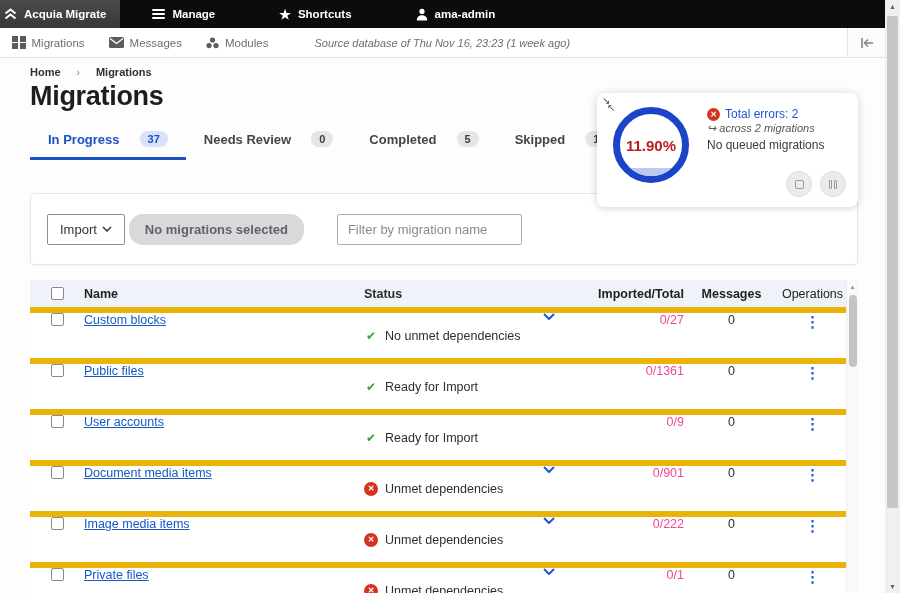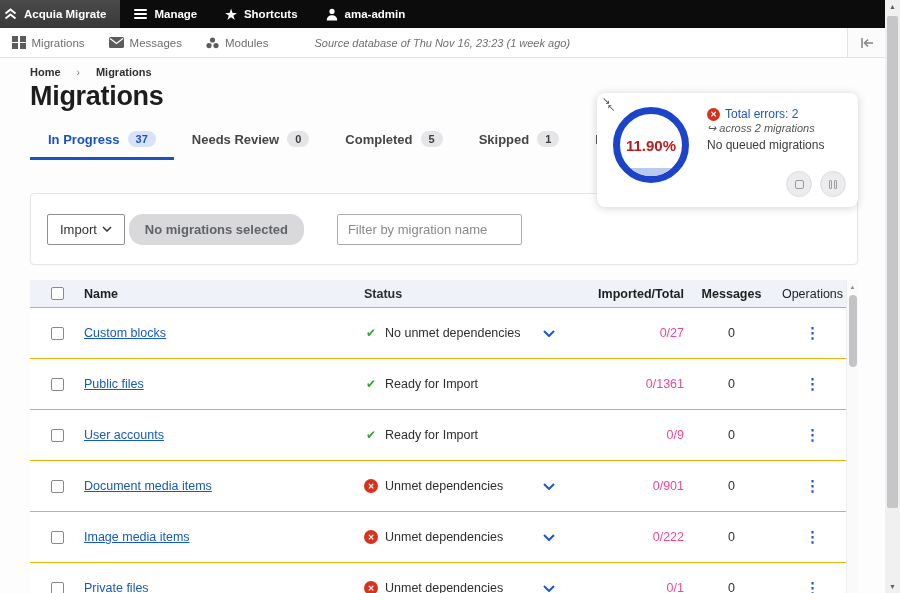--- a/index.html
+++ b/index.html
@@ -4,21 +4,21 @@
 <style>
   * { margin:0; padding:0; box-sizing:border-box; }
   html,body { width:900px; height:593px; overflow:hidden; background:#fdfdfe;
     font-family:"Liberation Sans", sans-serif; }
 
   
   .admin-bar { position:absolute; top:0; left:0; width:885px; height:28px;
     background:#0c0c0c; display:flex; align-items:stretch; color:#fff; z-index:5; }
   .brand { background:linear-gradient(#4b4b4b,#383838); display:flex; align-items:center;
     gap:7px; padding:0 14px 0 4px; font-weight:bold; font-size:11.5px; }
-  .abar-item { display:flex; align-items:center; gap:7px; padding:0 14px;
+  .abar-item { display:flex; align-items:center; gap:7px; padding:0 32px;
     font-weight:bold; font-size:11.5px; cursor:pointer; }
   .hamburger { display:flex; flex-direction:column; gap:2px; }
   .hamburger span { display:block; width:13px; height:2.2px; background:#fff; border-radius:1px; }
   .star-glyph { font-size:13px; line-height:1; }
 
   
   .toolbar { position:absolute; top:28px; left:0; width:885px; height:30px; background:#fff;
     border-bottom:1px solid #e2e2e2; display:flex; align-items:center; z-index:4; }
   .tb-item { display:flex; align-items:center; gap:6px; padding:0 12px; color:#6e6e6e;
     font-size:11.5px; cursor:pointer; }
@@ -30,21 +30,21 @@
 
   
   .main { position:absolute; top:58px; left:30px; width:828px; }
   .breadcrumb { margin-top:8px; font-size:11px; font-weight:bold; color:#2f2f2f;
     display:flex; align-items:center; gap:16px; }
   .breadcrumb a { color:#2f2f2f; text-decoration:none; }
   .crumb-sep { color:#7a7a7a; font-weight:normal; font-size:10px; }
   h1.page-title { font-size:27px; color:#1d1d1d; margin-top:3px; letter-spacing:-0.3px; }
 
   .tabs { display:flex; margin-top:13px; }
-  .tab { display:flex; align-items:center; gap:8px; font-size:13px; font-weight:bold;
+  .tab { display:flex; align-items:center; gap:20px; font-size:13px; font-weight:bold;
     color:#454545; padding:6px 18px 10px 18px; border-bottom:3px solid transparent; cursor:pointer; }
   .tab .badge { background:#e5e5e8; color:#3d3d40; font-weight:bold; font-size:11px;
     padding:2px 8px; border-radius:10px; }
   .tab.active { color:#1a52c4; border-bottom-color:#1a52c4; }
   .tab.active .badge { background:#d9e3f7; color:#1a52c4; }
 
   
   .filter-card { margin-top:33px; background:#fff; border:1px solid #e6e6e8; border-radius:4px;
     height:72px; display:flex; align-items:center; padding:0 16px;
     box-shadow:0 1px 2px rgba(0,0,0,.03); }
@@ -56,21 +56,21 @@
   .filter-input { margin-left:33px; height:31px; width:185px; border:1px solid #adadad;
     border-radius:2px; padding:0 10px; font-size:13px; color:#333;
     font-family:"Liberation Sans", sans-serif; }
   .filter-input::placeholder { color:#8a8a8a; }
 
   
   .table-card { margin-top:15px; background:#fff; height:318px; position:relative; overflow:hidden; }
   .t-scroll-pad { width:816px; }
   .t-header { display:flex; align-items:center; background:#f0f2f9; height:27px;
     font-size:12.5px; font-weight:bold; color:#1f1f1f; }
-  .t-row { display:flex; align-items:center; height:51px; border-top:1px solid #eab308; }
+  .t-row { display:flex; height:51px; border-top:6px solid #eab308; }
   .t-row:first-child { border-top:none; }
   .col-cb { width:54px; display:flex; justify-content:center; }
   .col-name { width:280px; font-size:12.5px; }
   .col-name a { color:#1659c2; }
   .col-status { width:160px; display:flex; align-items:center; gap:7px; font-size:12.5px; color:#2e2e2e; }
   .col-chev { width:50px; display:flex; justify-content:center; }
   .col-imp { width:110px; text-align:right; font-size:12.5px; color:#ec4899; }
   .col-msg { width:95px; text-align:center; font-size:12.5px; color:#2e2e2e; }
   .col-ops { width:67px; text-align:center; }
   .t-header .col-imp, .t-header .col-msg { color:#1f1f1f; }

